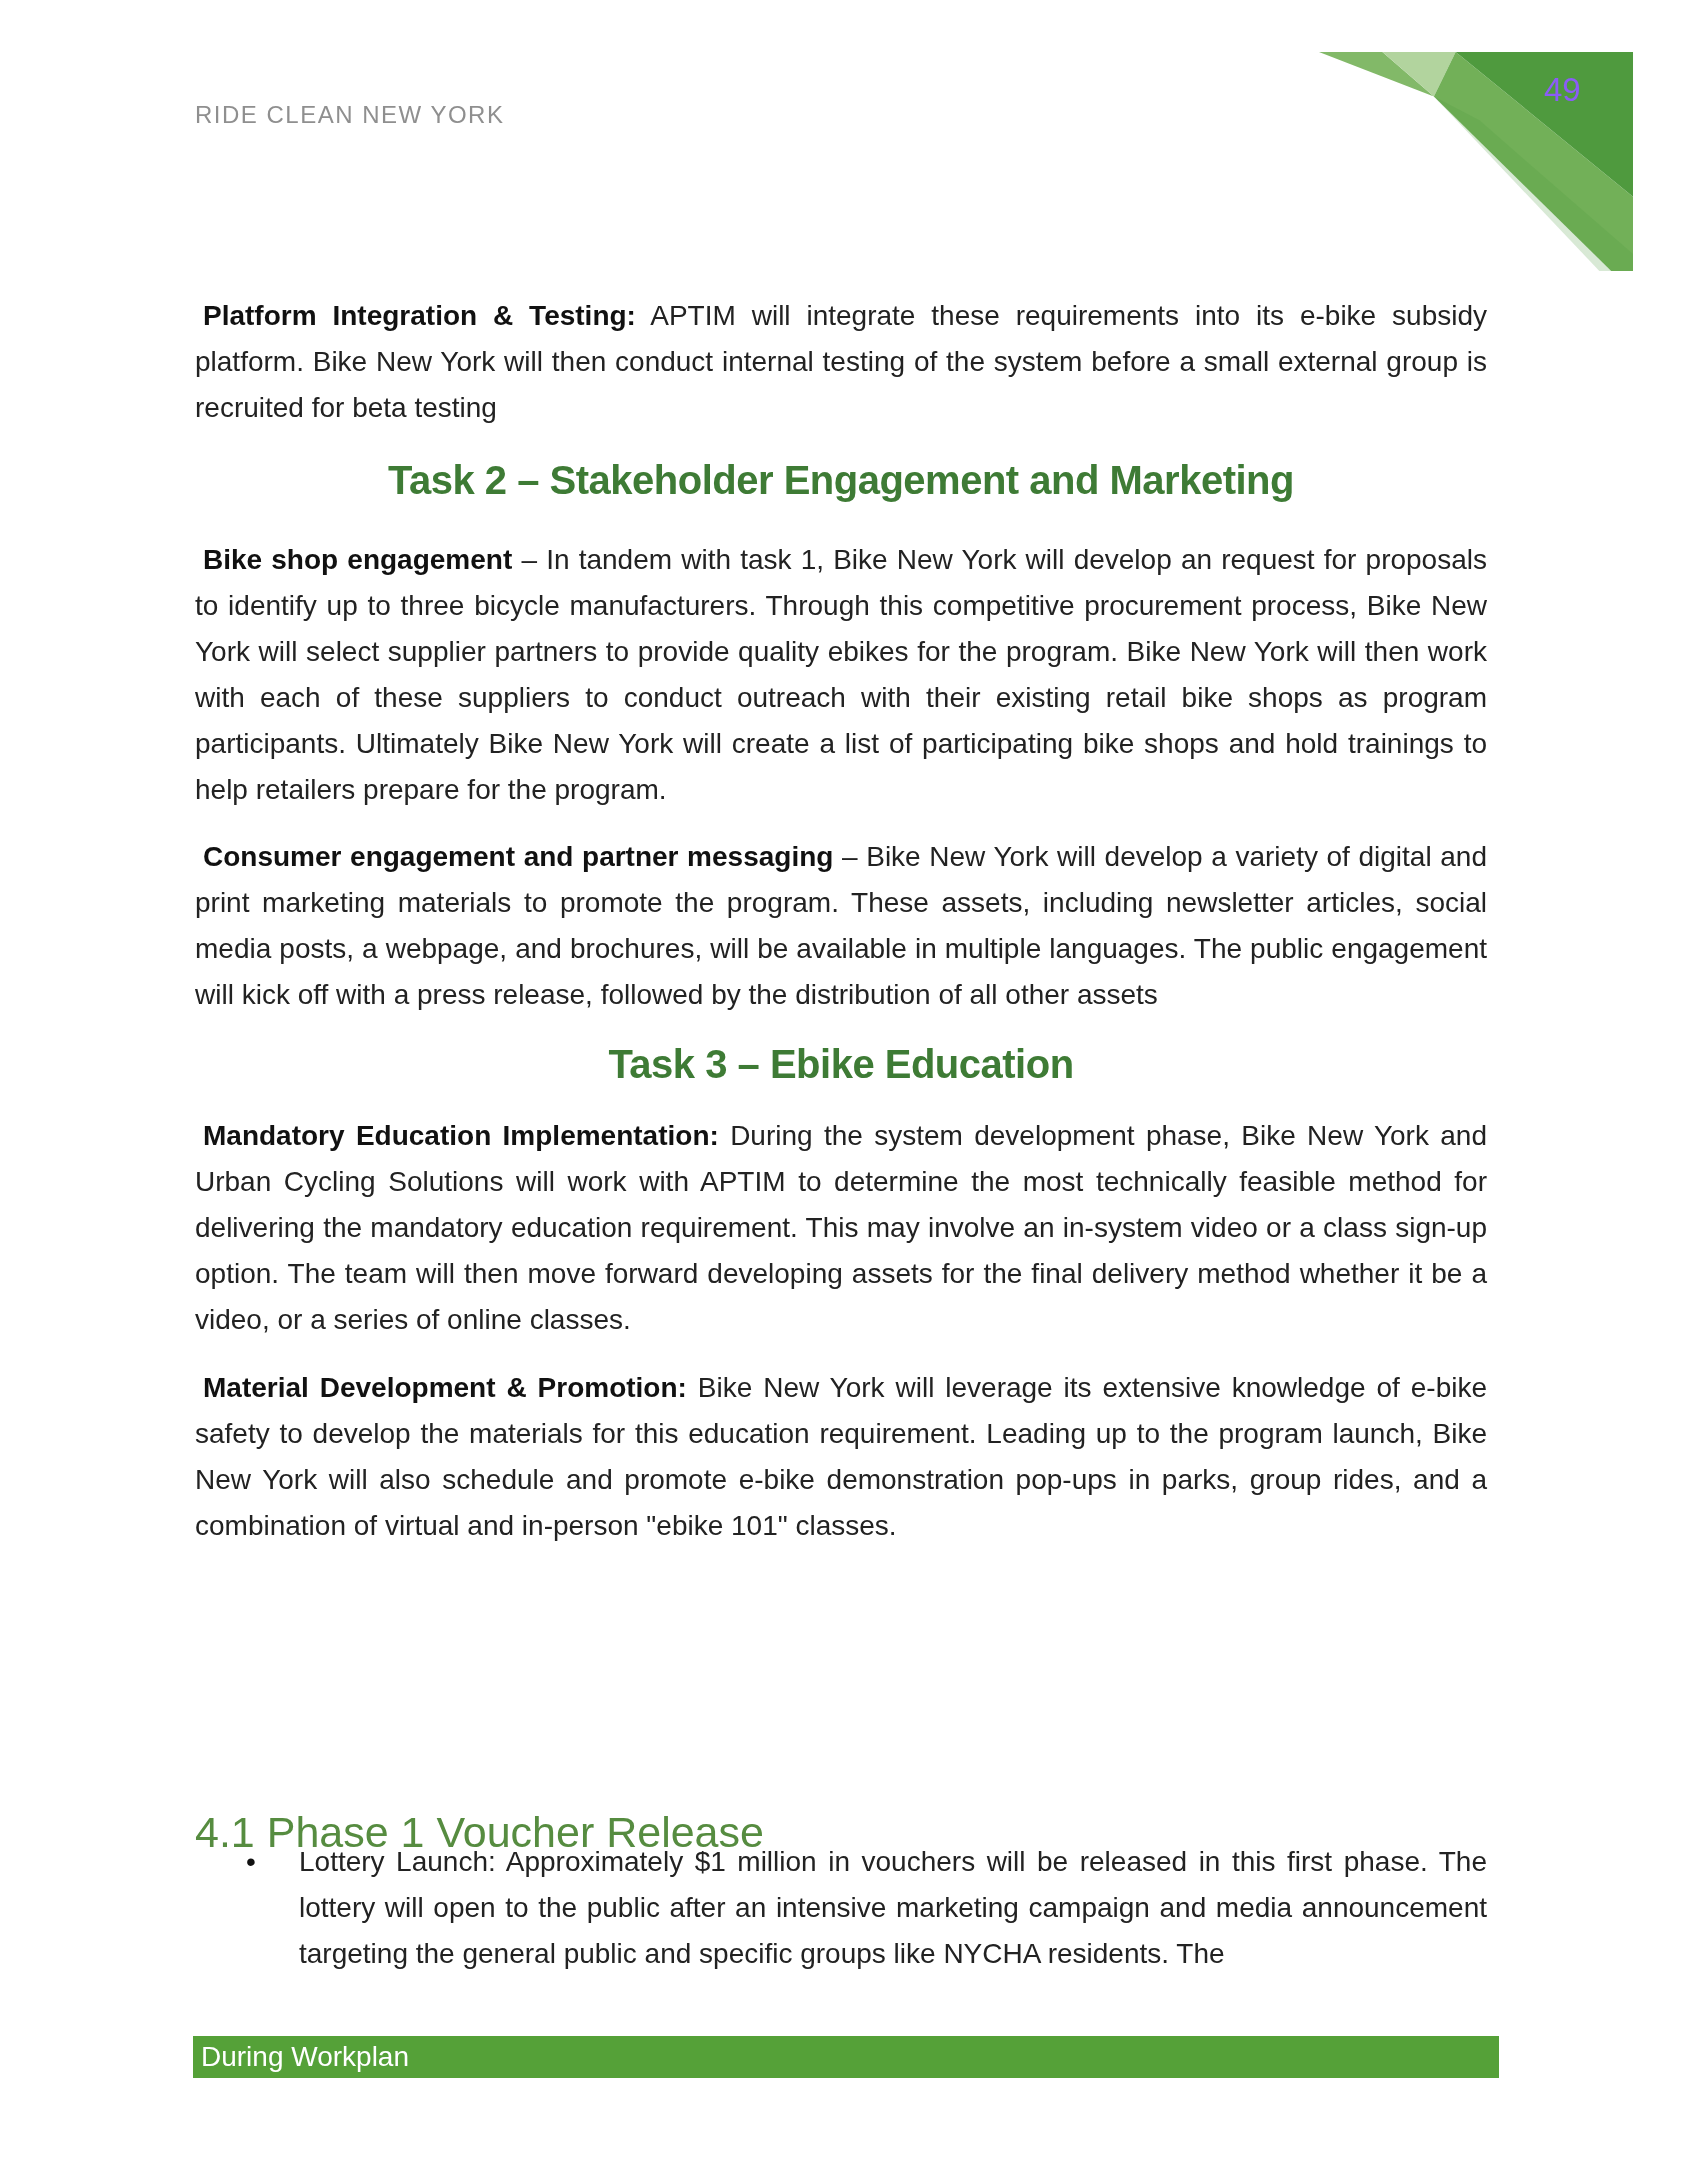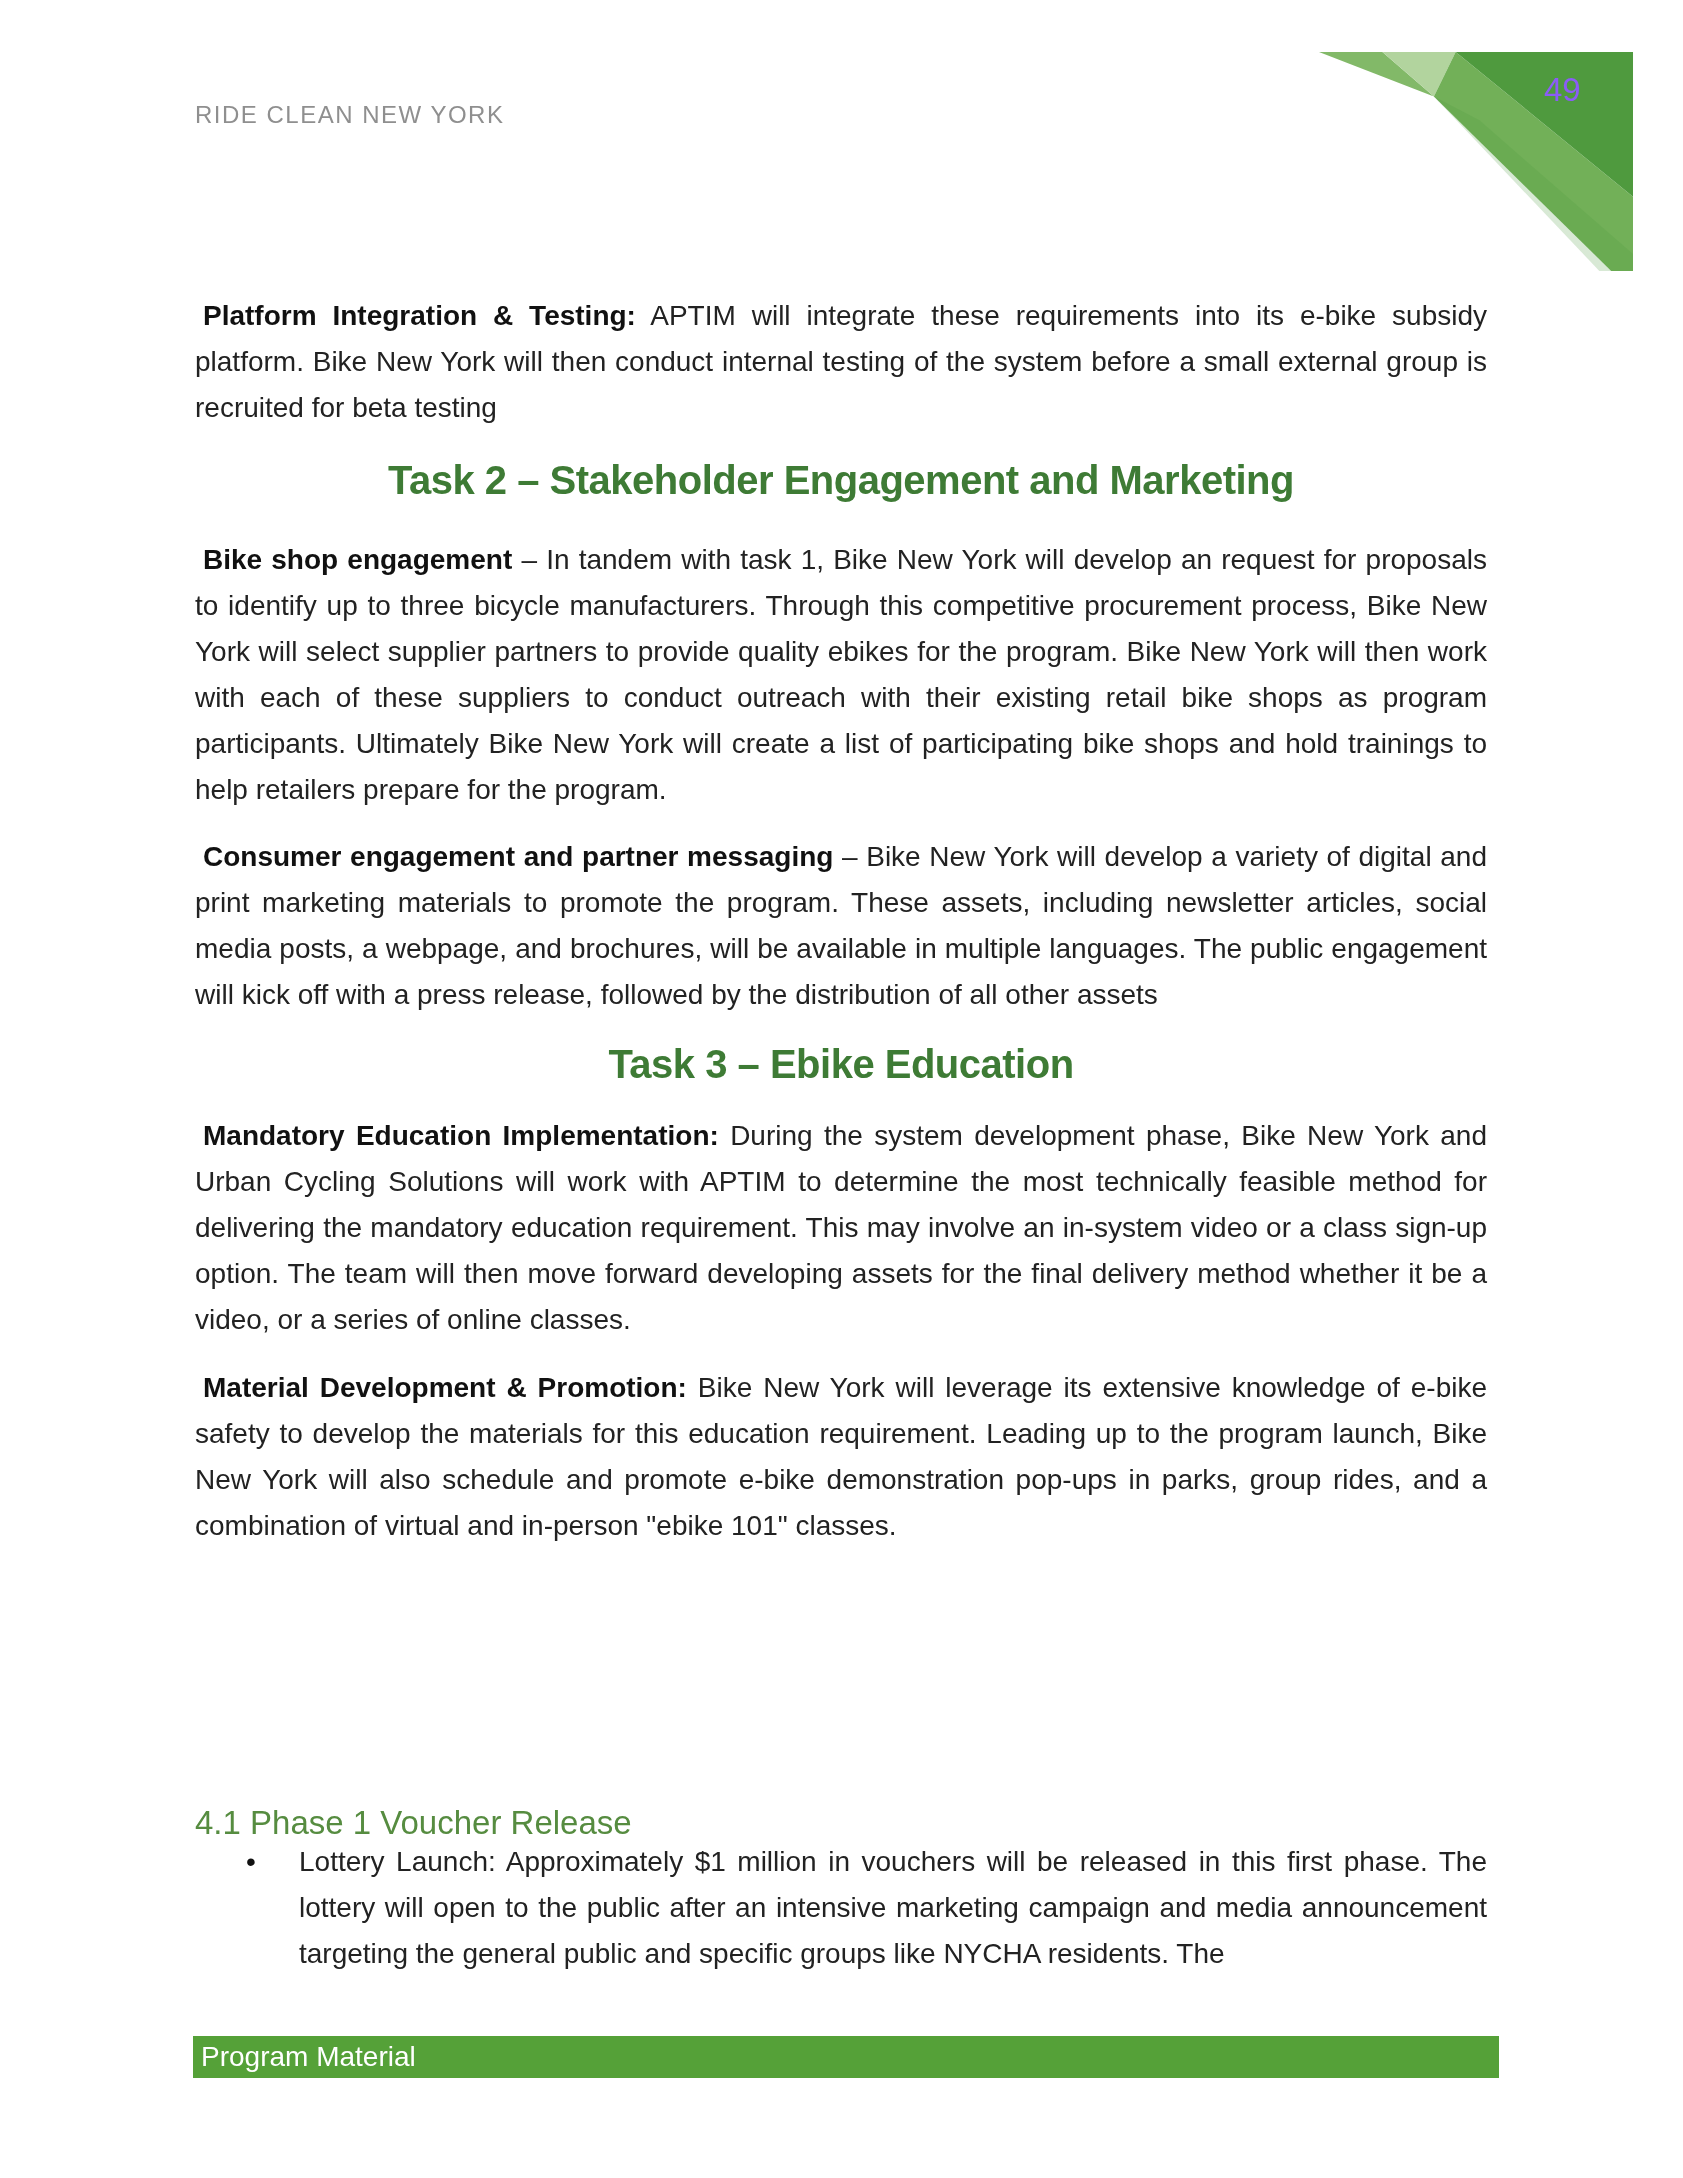--- a/index.html
+++ b/index.html
@@ -35,21 +35,21 @@
   .body-block .lead { font-weight: bold; color: #111111; margin-left: 8px; }
   .task-heading {
     left: 195px; width: 1292px;
     font-size: 40px; line-height: 51px;
     font-weight: bold; letter-spacing: -0.5px;
     color: #3e7b35;
     text-align: center;
   }
   .sub-heading {
     left: 195px; width: 1292px;
-    font-size: 33px; line-height: 44px;
+    font-size: 43px; line-height: 44px;
     font-weight: 400;
     color: #568c40;
     text-align: left;
   }
   .bullet-item {
     left: 195px; width: 1292px;
     box-sizing: border-box;
     padding-left: 104px;
     font-size: 28px; line-height: 46px;
     text-align: justify;
@@ -102,17 +102,17 @@
 
 
 
   <h2 class="abs sub-heading" style="top:1774px">4.1 Phase 1 Voucher Release</h2>
 
   <div class="abs bullet-item" style="top:1839px">
     <span class="bullet-marker">•</span><span class="lead">Lottery Launch:</span><span> Approximately $1 million in vouchers will be released in this first phase. The lottery will open to the public after an intensive marketing campaign and media announcement targeting the general public and specific groups like NYCHA residents. The</span>
   </div>
 
   <div class="abs footer-bar">
-    <span class="footer-label">Program Material</span>
+    <span class="footer-label">During Workplan</span>
   </div>
 
 </div>
 
 
 </body></html>

